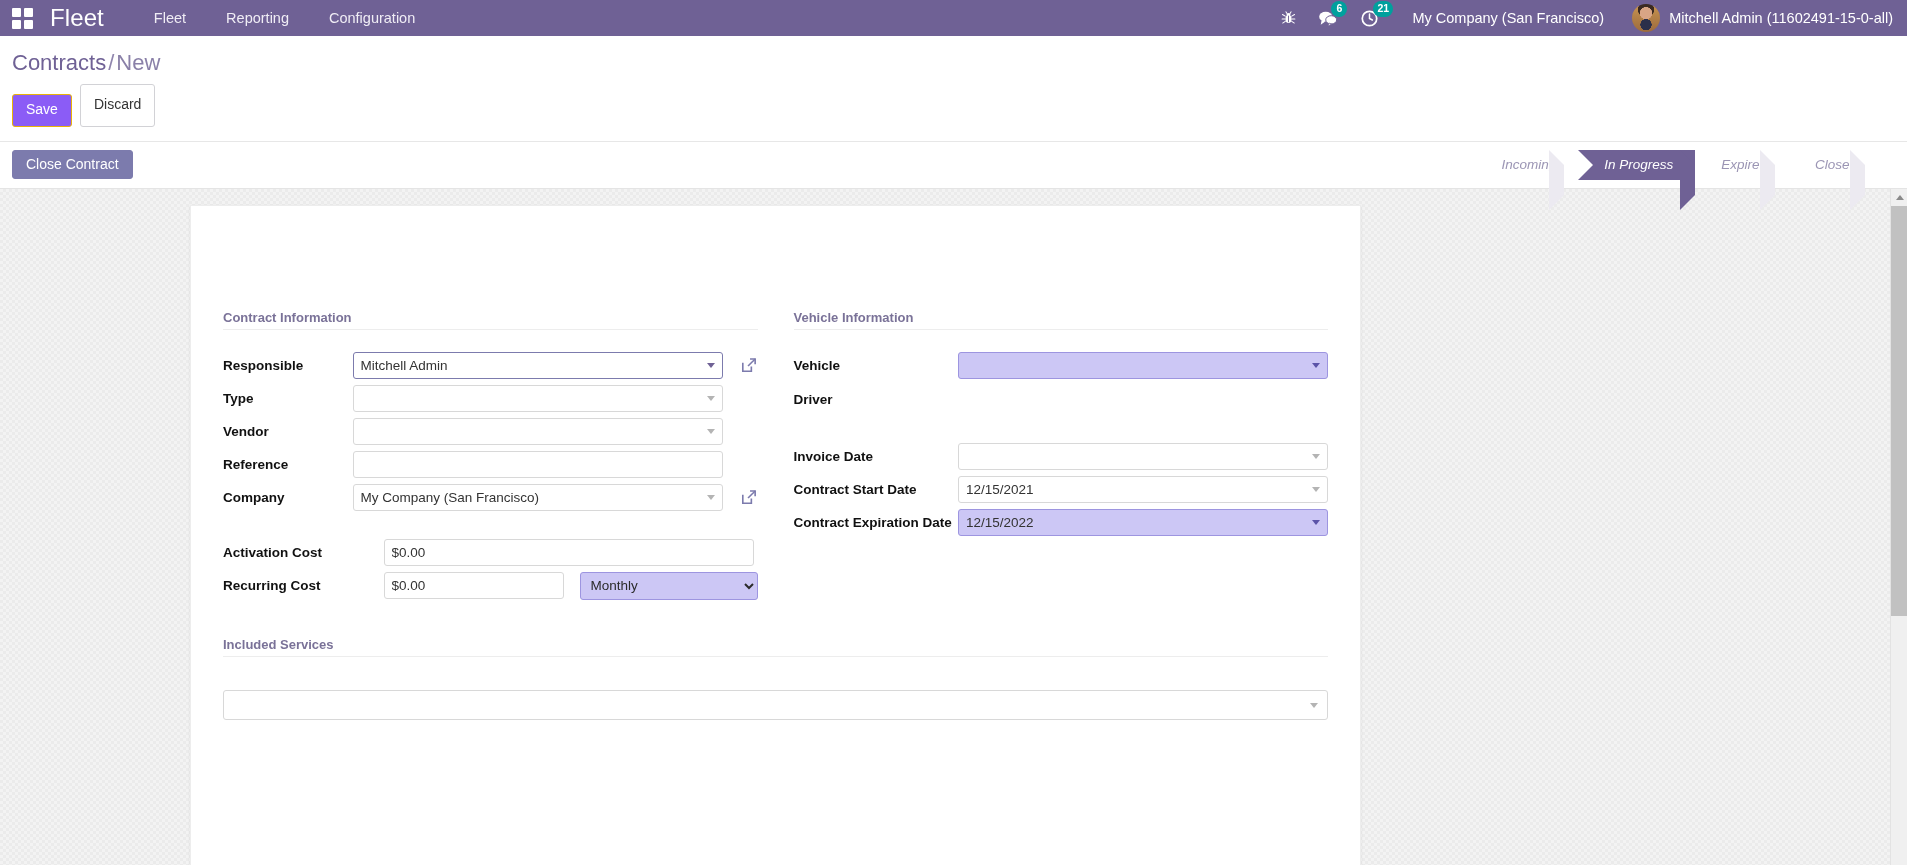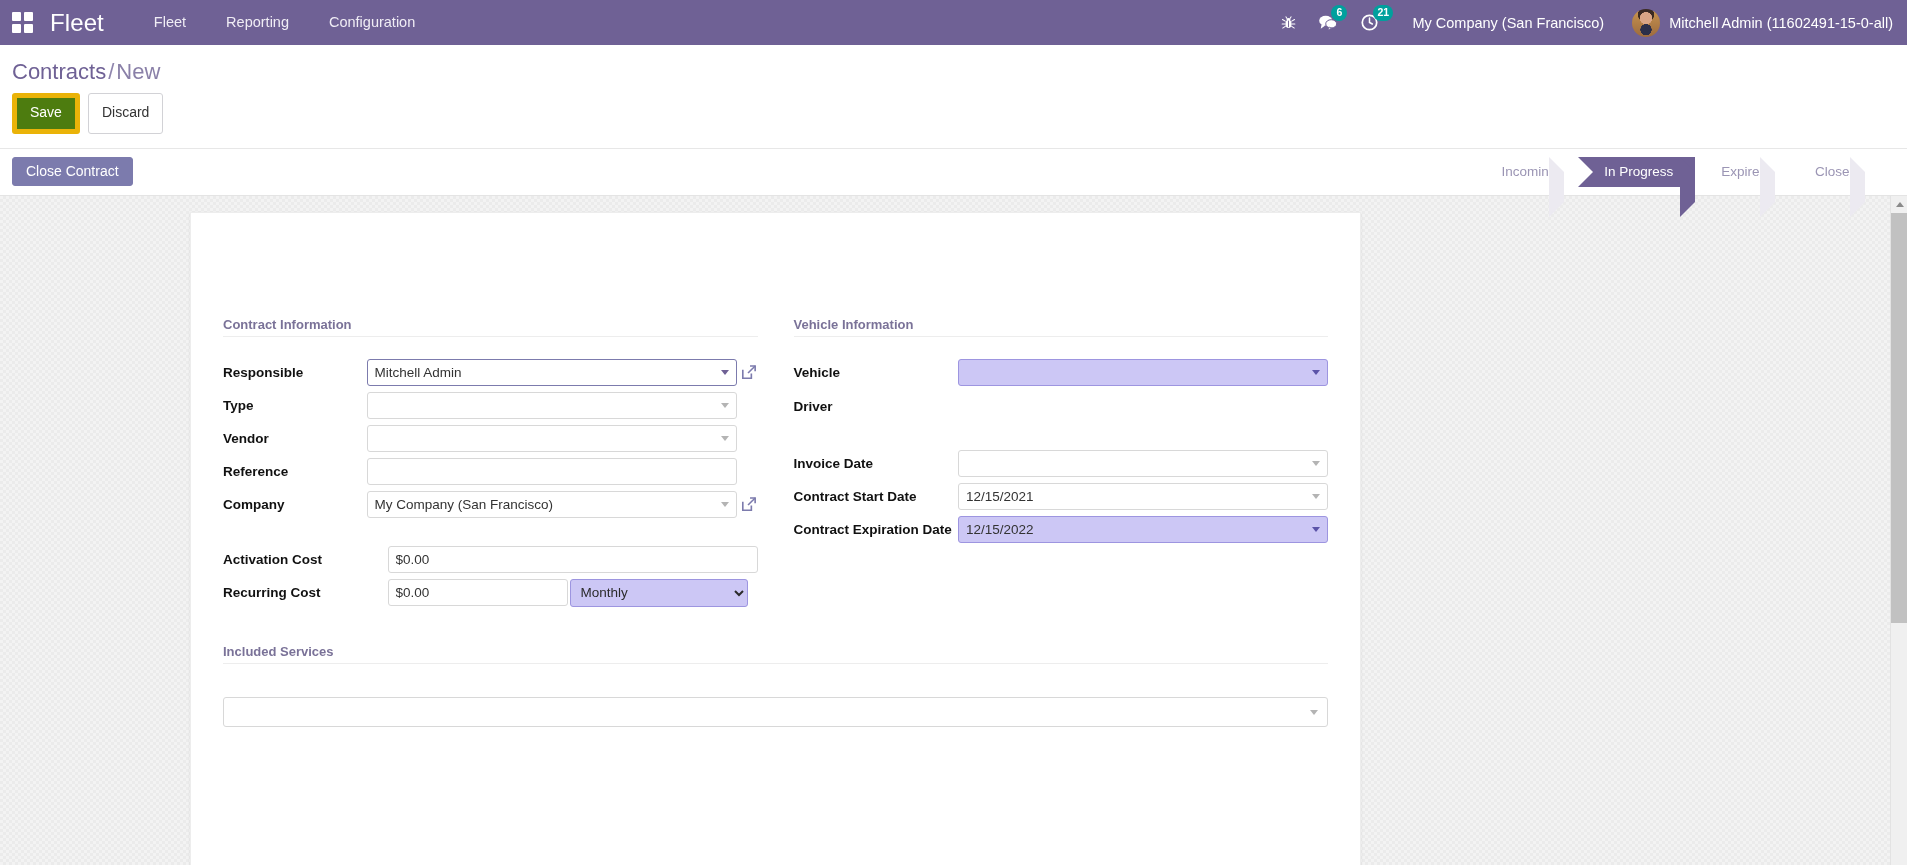--- a/index.html
+++ b/index.html
@@ -7,21 +7,21 @@
   html, body {
     margin: 0; padding: 0;
     width: 1907px; height: 865px;
     overflow: hidden;
     font-family: "Liberation Sans", sans-serif;
     background: #ffffff;
   }
 
   
   .navbar {
-    height: 45px;
+    height: 36px;
     background: #6f6195;
     display: flex;
     align-items: center;
     color: #ffffff;
     position: relative;
     z-index: 20;
   }
   .apps-btn {
     width: 44px; height: 45px;
     display: flex; align-items: center; justify-content: center;
@@ -127,23 +127,24 @@
   .cp-buttons { padding: 4px 0 14px 0; display: flex; gap: 8px; }
   .btn {
     font-size: 14px;
     border-radius: 3px;
     padding: 5px 13px 6px;
     cursor: pointer;
     line-height: 1.4;
     white-space: nowrap;
   }
   .btn-primary {
-    background: #4d7c0f;
-    border: 5px solid #eab308;
+    background: #8b5cf6;
+    border: 1px solid #eab308;
     color: #ffffff;
+    margin-top: 10px;
   }
   .btn-secondary {
     background: #ffffff;
     border: 1px solid #d2d2d6;
     color: #333333;
   }
 
   
   .action-bar {
     background: #ffffff;
@@ -173,20 +174,21 @@
   .stage {
     position: relative;
     display: flex;
     align-items: center;
     font-size: 13.5px;
     color: #9b95b4;
     padding: 0 22px 0 26px;
     background: #ffffff;
     white-space: nowrap;
     cursor: pointer;
+    font-style: italic;
   }
   .stage:first-child { padding-left: 16px; }
   .stage::after {
     content: "";
     position: absolute;
     right: -1px; top: 0;
     width: 15px; height: 100%;
     background: transparent;
     border-top: 15px solid transparent;
     border-bottom: 15px solid transparent;
@@ -253,21 +255,21 @@
   table.fields td { padding: 3px 0; vertical-align: middle; }
   td.lbl {
     width: 170px;
     font-size: 13.5px;
     font-weight: bold;
     color: #111111;
     padding-right: 10px;
     vertical-align: middle;
   }
   td.val { vertical-align: middle; }
-  .field-cell { display: flex; align-items: center; gap: 2px; }
+  .field-cell { display: flex; align-items: center; gap: 16px; }
 
   .inp {
     width: 370px;
     height: 27px;
     border: 1px solid #d8d8d8;
     border-radius: 3px;
     background: #ffffff;
     font-size: 13.5px;
     color: #333333;
     padding: 0 22px 0 7px;

